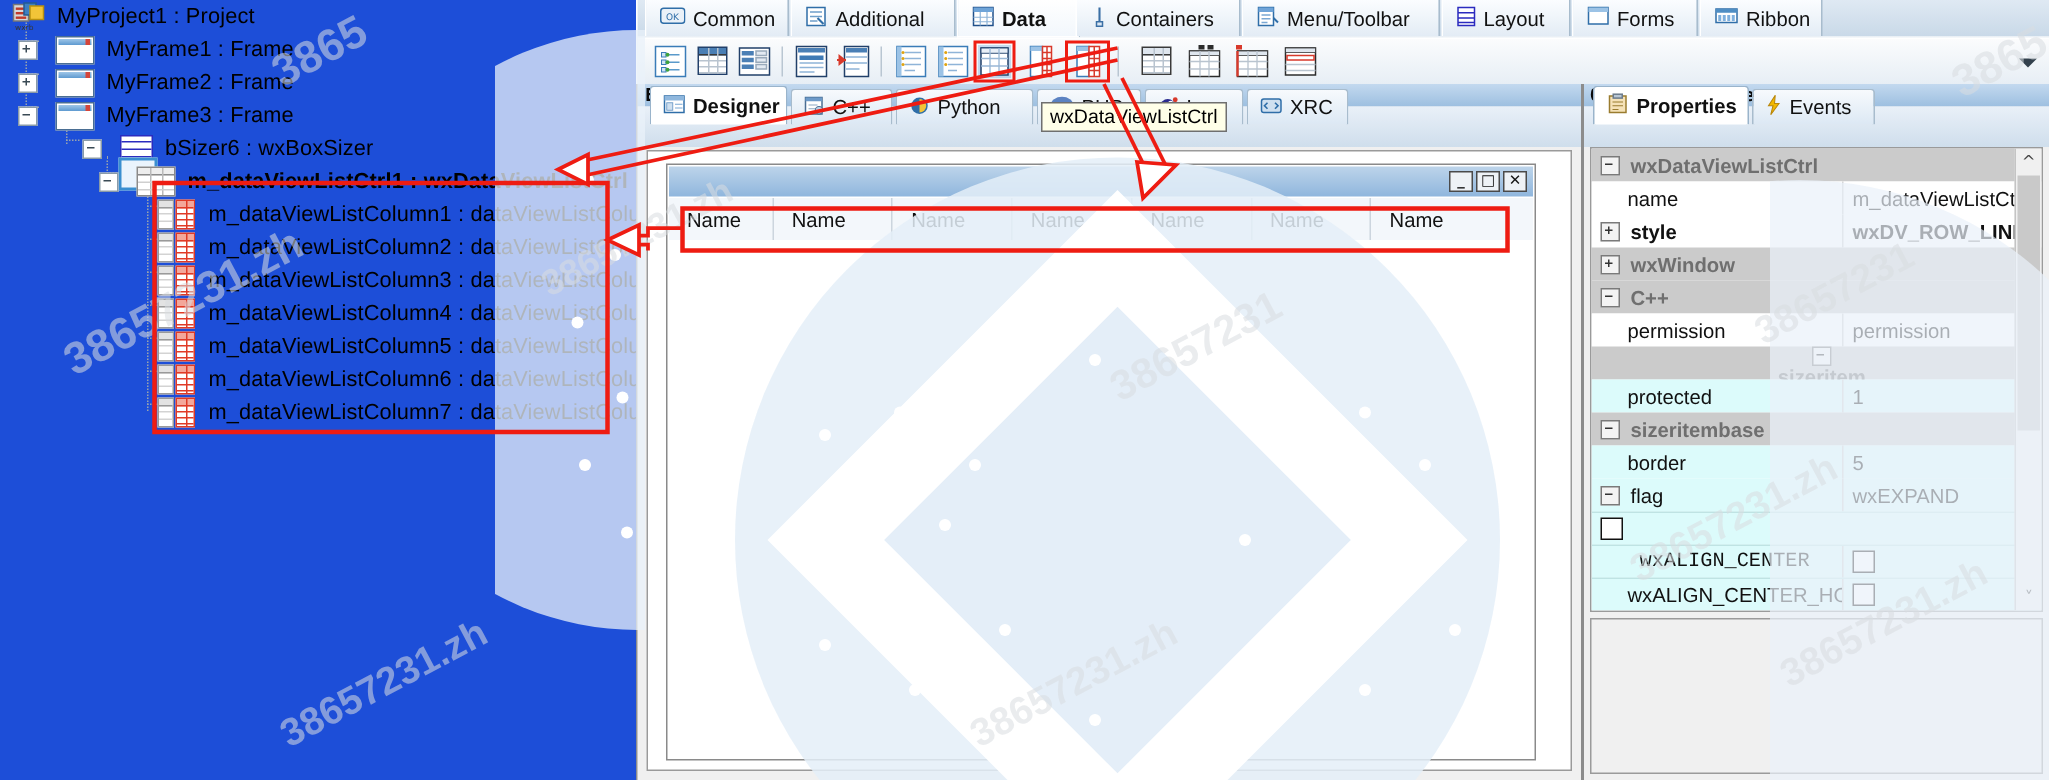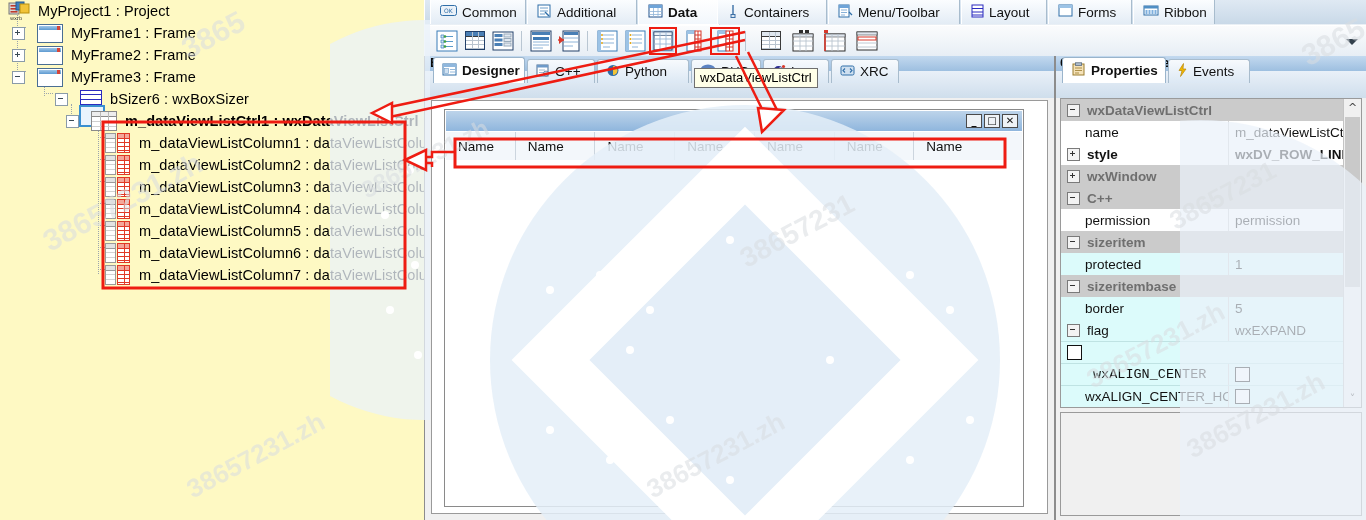--- a/index.html
+++ b/index.html
@@ -11,21 +11,21 @@
   }
   #root{position:absolute;left:0;top:0;width:1366px;height:520px;overflow:hidden;}
 
   
   .wm{position:absolute;color:#d9dde1;opacity:.55;font-size:26px;
       font-family:"Liberation Sans",sans-serif;transform:rotate(-28deg);
       white-space:nowrap;pointer-events:none;z-index:60;font-weight:600;}
   .wmlogo{position:absolute;pointer-events:none;z-index:1;}
 
   
-  #tree{position:absolute;left:0;top:0;width:424px;height:520px;background:#fef9c3;overflow:hidden;}
+  #tree{position:absolute;left:0;top:0;width:424px;height:520px;background:#1d4ed8;overflow:hidden;}
   .trow{position:absolute;height:22px;display:flex;align-items:center;white-space:nowrap;}
   .tlabel{font-size:14.5px;color:#000;letter-spacing:.1px;}
   .tlabel.bold{font-weight:bold;}
   .expander{width:11px;height:11px;border:1px solid #8a9ba8;background:#fff;
             position:relative;display:inline-block;flex:none;}
   .expander:before{content:"";position:absolute;left:2px;top:4px;width:5px;height:1px;background:#3a4a55;}
   .expander.plus:after{content:"";position:absolute;left:4px;top:2px;width:1px;height:5px;background:#3a4a55;}
   .dotline{position:absolute;border-left:1px dotted #9aa4ad;}
   .dotseg{position:absolute;border-top:1px dotted #9aa4ad;}
 
@@ -801,21 +801,21 @@
       <div class="grow cat" style="top:88px;">
         <span class="gexp" style="margin-left:6px;"></span>
         <span class="cattext" style="margin-left:7px;">C++</span>
       </div>
 
       <div class="grow" style="top:110px;background:#fff;">
         <span class="gname" style="width:168px;padding-left:24px;border-right:1px solid #cfcfcf;">permission</span>
         <span class="gval" style="width:115px;">permission</span>
       </div>
 
-      <div class="grow cat" style="top:132px;">
+      <div class="grow cat" style="top:132px;flex-direction:column;">
         <span class="gexp" style="margin-left:6px;"></span>
         <span class="cattext" style="margin-left:7px;">sizeritem</span>
       </div>
 
       <div class="grow" style="top:154px;background:#dcfbfb;">
         <span class="gname" style="width:168px;padding-left:24px;border-right:1px solid #cfcfcf;">protected</span>
         <span class="gval" style="width:115px;">1</span>
       </div>
 
       <div class="grow cat" style="top:176px;text-align:right;">

